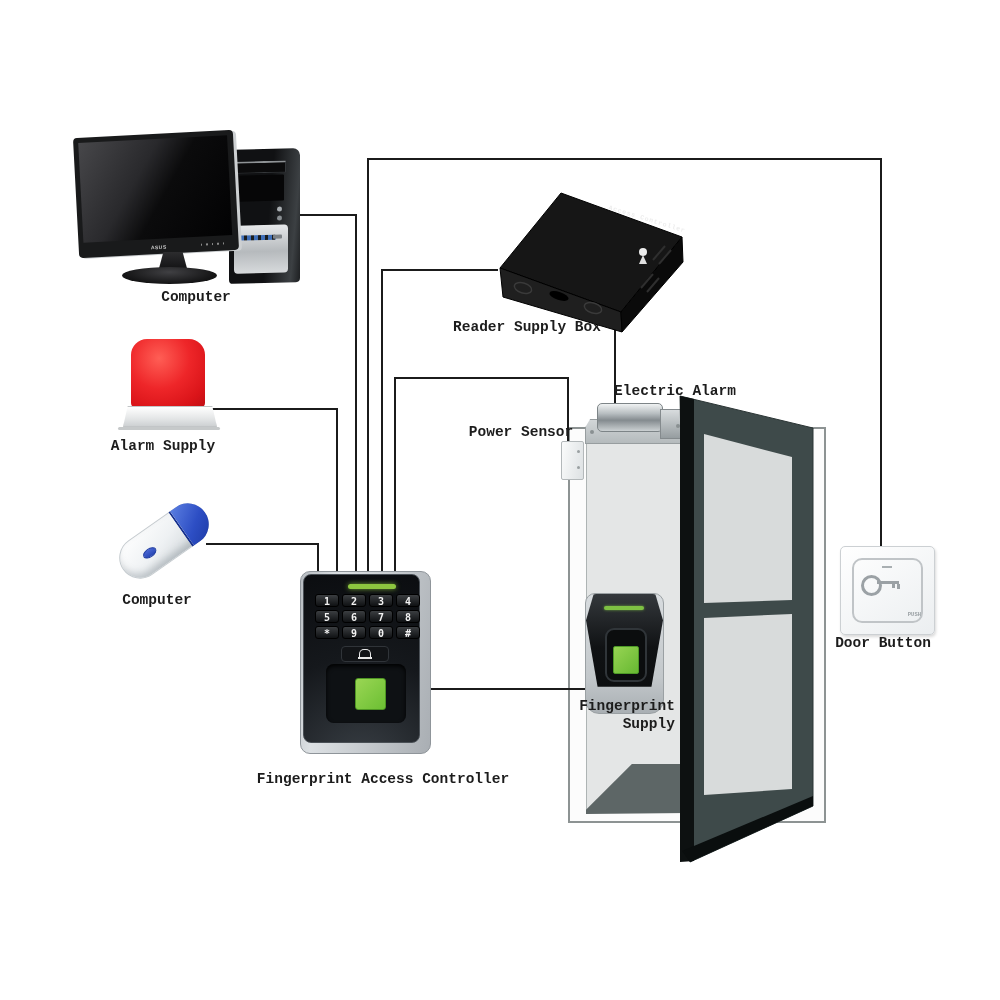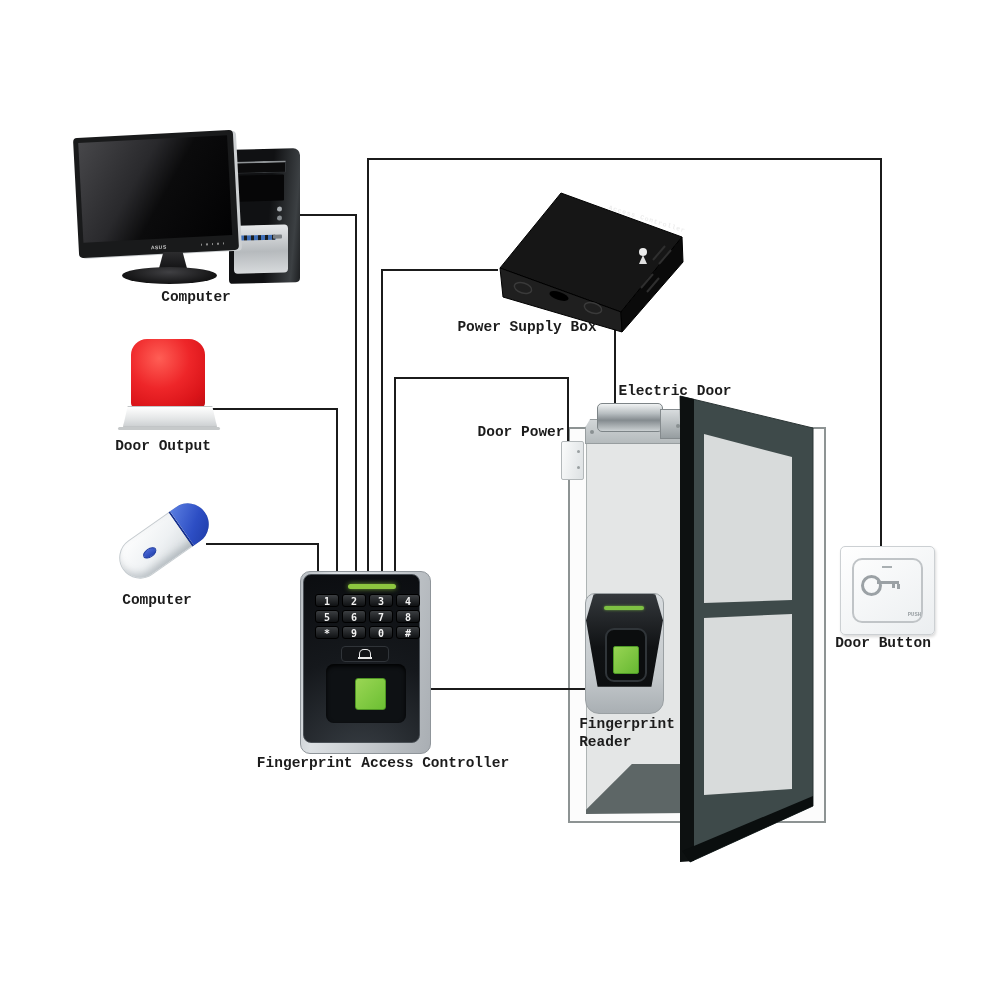--- a/index.html
+++ b/index.html
@@ -1,20 +1,20 @@
 <!DOCTYPE html>
 <html><head>
 <meta charset="utf-8">
 <style>
   html,body{margin:0;padding:0;background:#fff;}
   .canvas{position:relative;width:1000px;height:1000px;background:#fff;overflow:hidden;
           font-family:"Liberation Sans", sans-serif;}
 
   
-  .lbl{position:absolute;transform:translateX(-50%);white-space:nowrap;text-align:left;
+  .lbl{position:absolute;transform:translateX(-50%);white-space:nowrap;text-align:right;
        font-family:"Liberation Mono","DejaVu Sans Mono",monospace;font-weight:700;
        font-size:14.5px;color:#1c1c1c;line-height:18px;z-index:7;}
 
   
   svg.wires{position:absolute;left:0;top:0;z-index:2;}
   svg.leaf{position:absolute;left:0;top:0;z-index:4;}
   svg.pbox{position:absolute;left:495px;top:188px;z-index:5;}
 
   
   .tower{position:absolute;left:229px;top:149px;width:71px;height:134px;z-index:5;
@@ -180,21 +180,21 @@
       <span class="mdots"></span>
     </div>
   </div>
   <div class="neck"></div>
   <div class="mbase"></div>
   <div class="lbl" style="left:196px;top:288px;">Computer</div>
 
   <div class="alarm-dome"></div>
   <div class="alarm-base"></div>
   <div class="alarm-shadow"></div>
-  <div class="lbl" style="left:163px;top:437px;">Door Output</div>
+  <div class="lbl" style="left:163px;top:437px;">Alarm Supply</div>
 
   <div class="bell-dev">
     <div class="bell-body"></div>
     <div class="bell-cap"></div>
     <div class="bell-btn"></div>
   </div>
   <div class="lbl" style="left:157px;top:591px;">Computer</div>
 
   <svg class="pbox" width="200" height="150" viewBox="0 0 200 150">
     <polygon points="5,80 66,5 187,49 126,124" fill="#161616" stroke="#000" stroke-width="1"></polygon>
@@ -206,21 +206,21 @@
     <g stroke="#2f2f2f" stroke-width="2">
       <line x1="146" y1="100" x2="158" y2="86"></line>
         <line x1="152" y1="104" x2="164" y2="90"></line>
       <line x1="158" y1="72" x2="170" y2="58"></line>
         <line x1="164" y1="76" x2="176" y2="62"></line>
     </g>
     <circle cx="148" cy="64" r="4" fill="#ececec"></circle>
     <polygon points="148,67 144,76 152,76" fill="#e0e0e0"></polygon>
   </svg>
   <div class="pbox-text">Access Controller</div>
-  <div class="lbl" style="left:527px;top:318px;">Power Supply Box</div>
+  <div class="lbl" style="left:527px;top:318px;">Reader Supply Box</div>
 
   <div class="frame"></div>
   <div class="doorway"></div>
   <div class="wedge"></div>
   <div class="lock-plate"></div>
   <div class="lock-bar"></div>
   <div class="lock-block"></div>
   <div class="lock-screw1"></div>
   <div class="lock-screw2"></div>
 
@@ -229,32 +229,32 @@
     <polygon points="704,434 792,457 792,600 704,603" fill="#d8dbdb"></polygon>
     <polygon points="704,618 792,614 792,789 704,795" fill="#d8dbdb"></polygon>
     <polygon points="680,396 694,399 694,861 680,862" fill="#0d1111"></polygon>
     <polygon points="682,851 813,796 813,806 690,862" fill="#0a0e0e"></polygon>
   </svg>
 
   <div class="sensor">
     <i class="s1"></i>
     <i class="s2"></i>
   </div>
-  <div class="lbl" style="left:521px;top:423px;">Door Power</div>
-  <div class="lbl" style="left:675px;top:382px;">Electric Door</div>
+  <div class="lbl" style="left:521px;top:423px;">Power Sensor</div>
+  <div class="lbl" style="left:675px;top:382px;">Electric Alarm</div>
 
   <div class="reader">
     <div class="reader-black"></div>
     <div class="reader-led"></div>
     <div class="reader-win"></div>
     <div class="reader-green"></div>
   </div>
-  <div class="lbl" style="left:627px;top:715px;">
+  <div class="lbl" style="left:627px;top:697px;">
     <span style="display:block">Fingerprint</span>
-    <span style="display:block">Reader</span>
+    <span style="display:block">Supply</span>
   </div>
 
   <div class="exit">
     <div class="exit-inner"></div>
     <div class="exit-dash"></div>
     <div class="exit-keyring"></div>
     <div class="exit-shaft"></div>
     <div class="exit-t1"></div>
     <div class="exit-t2"></div>
     <div class="exit-push">PUSH</div>
@@ -279,15 +279,15 @@
         <span class="key">#</span>
       </div>
       <div class="bellbtn">
         <div class="bell-dome"></div>
         <div class="bell-base"></div>
       </div>
       <div class="fp-window"></div>
       <div class="fp-green"></div>
     </div>
   </div>
-  <div class="lbl" style="left:377px;top:754px;padding-left:12px;">Fingerprint Access Controller</div>
+  <div class="lbl" style="left:377px;top:770px;padding-left:12px;">Fingerprint Access Controller</div>
 
 </div>
 
 </body></html>

